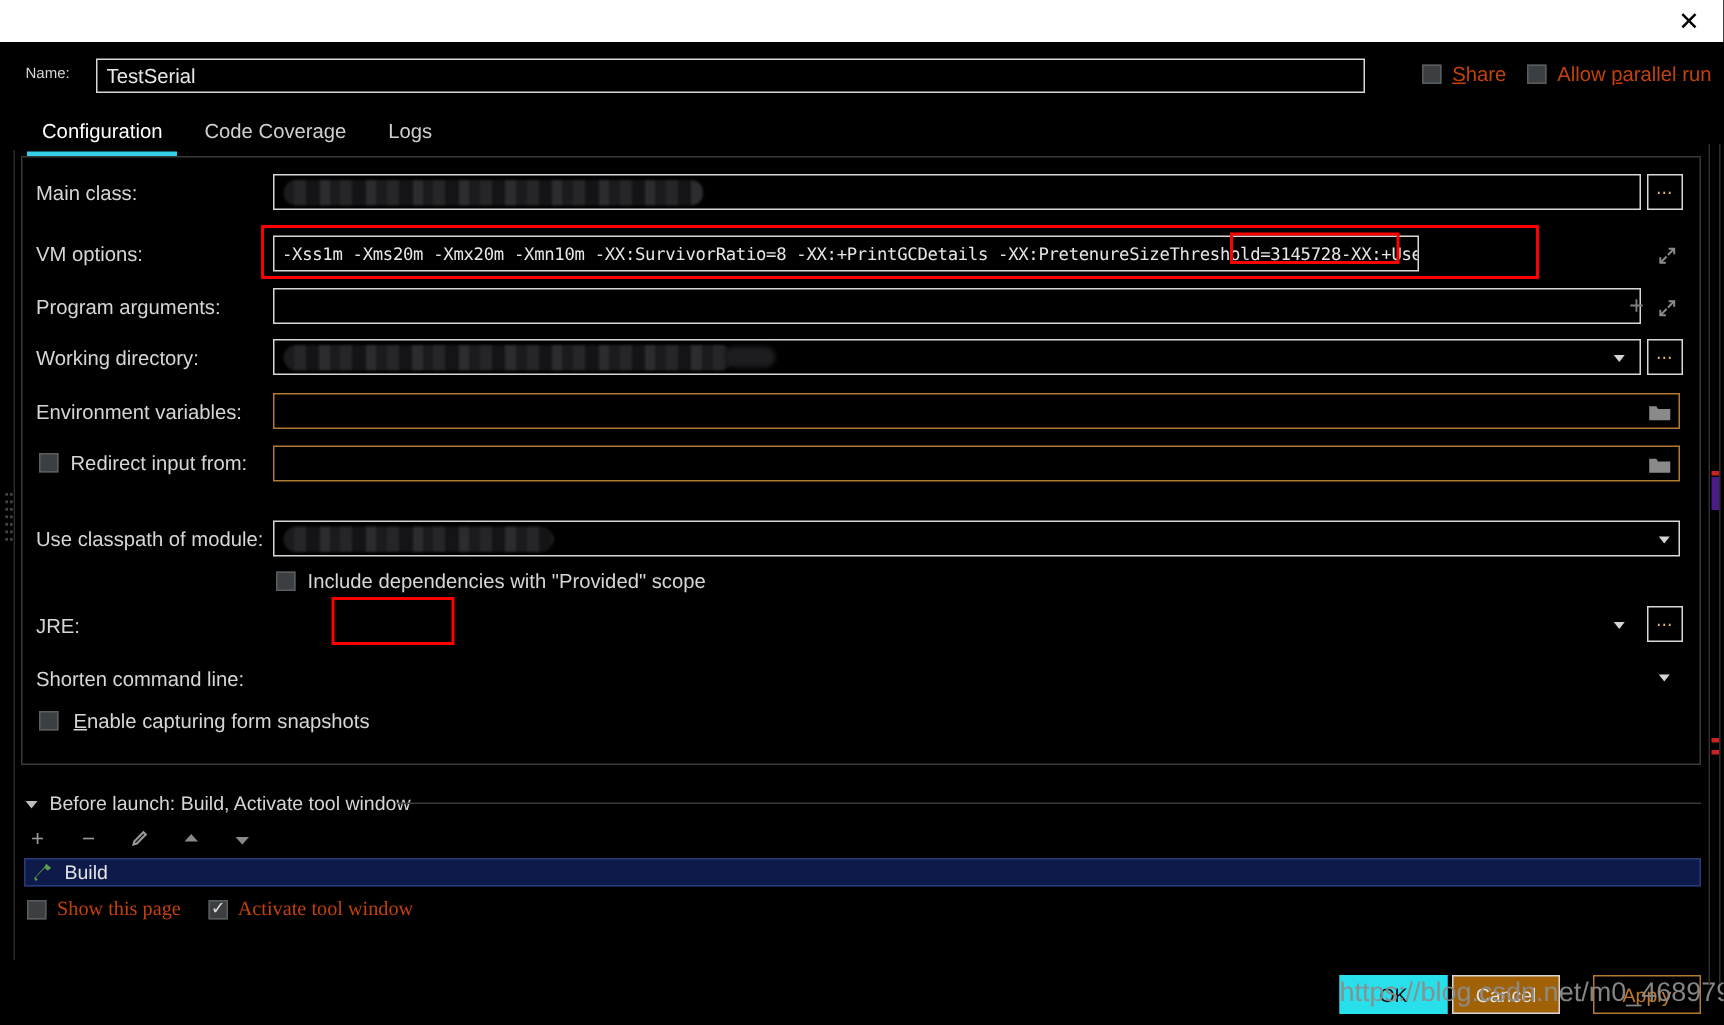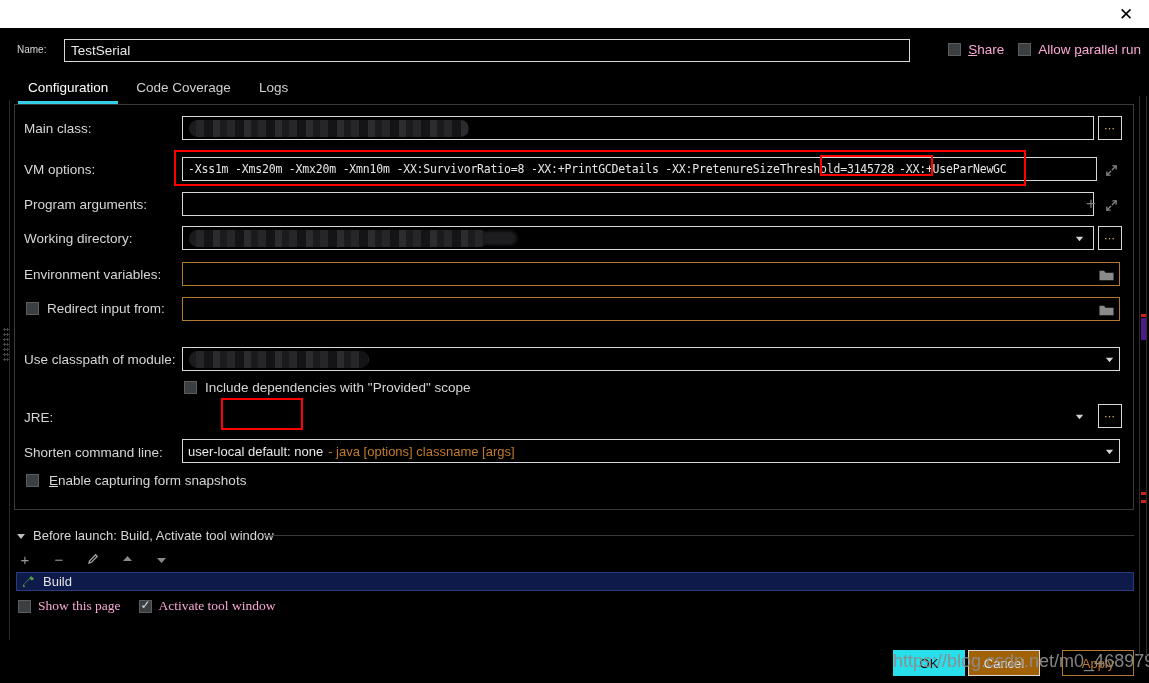--- a/index.html
+++ b/index.html
@@ -31,21 +31,21 @@
     position: absolute; left: 17px; top: 6px;
     color: #d6d6d6; font-size: 10px;
   }
   .name-input {
     position: absolute; left: 64px; top: 1px; width: 846px; height: 23px;
     background: #000; border: 1px solid #d8d8d8;
     color: #e8e8e8; font-size: 13.5px; padding: 1px 6px;
     font-family: "Liberation Sans", sans-serif;
   }
   .topchecks { position: absolute; right: 8px; top: 4px; display: flex; gap: 14px; align-items: center; }
-  .chk-wrap { display: flex; align-items: center; gap: 7px; color: #f9a8d4; font-size: 13.5px; cursor: pointer; }
+  .chk-wrap { display: flex; align-items: center; gap: 7px; color: #c2410c; font-size: 13.5px; cursor: pointer; }
   .chkbox {
     width: 13px; height: 13px; background: #3c3f41;
     border: 1px solid #5a5d5f; display: inline-block; position: relative; flex: none;
   }
   .chkbox.checked::after {
     content: "\2713"; position: absolute; left: 1px; top: -3px;
     font-size: 12px; color: #dcdcdc;
   }
   .u { text-decoration: underline; }
 
@@ -237,21 +237,21 @@
 
   <div class="flabel" style="left:24px; top:121px;text-align:center;">Main class:</div>
   <div class="field" style="left:182px; top:116px; width:912px;">
     <span class="redact" style="left:6px; top:3px; width:280px;"></span>
   </div>
   <div class="sqbtn" style="left:1098px; top:116px;">
     <span class="dots">⋯</span>
   </div>
 
   <div class="flabel" style="left:24px; top:162px;">VM options:</div>
-  <div class="field mono" style="left:182px; top:157px; width:915px;">
+  <div class="field mono" style="left:182px; top:157px; width:764px;">
     <span>-Xss1m -Xms20m -Xmx20m -Xmn10m -XX:SurvivorRatio=8 -XX:+PrintGCDetails -XX:PretenureSizeThreshold=3145728</span>
     <span style="width:5px; display:inline-block;"></span>
     <span>-XX:+UseParNewGC</span>
   </div>
   <div class="icon-inline" style="left:1104px; top:163px; width:14px; height:14px;">
     <svg class="expand-svg" viewBox="0 0 14 14" fill="none" stroke="#8a8a8a" stroke-width="1.4">
       <path d="M8 2 L12 2 L12 6"></path>
         <path d="M12 2 L7.5 6.5"></path>
       <path d="M6 12 L2 12 L2 8"></path>
         <path d="M2 12 L6.5 7.5"></path>
@@ -321,25 +321,20 @@
   <div class="dd-arrow" style="left:1068px; top:404px;">
     <svg class="caret-svg" viewBox="0 0 12 12">
         <path d="M2 4 L10 4 L6 9 Z" fill="#d4d4d4"></path>
       </svg>
   </div>
   <div class="sqbtn" style="left:1098px; top:404px;">
     <span class="dots">⋯</span>
   </div>
 
   <div class="flabel" style="left:24px; top:445px;">Shorten command line:</div>
-  <div class="field" style="left:182px; top:439px; width:938px; font-size:13px;">
-    <span class="txt-white">user-local default: none</span>
-    <span style="width:5px; display:inline-block;"></span>
-    <span class="txt-orange">- java [options] classname [args]</span>
-  </div>
   <div class="dd-arrow" style="left:1098px; top:439px;">
     <svg class="caret-svg" viewBox="0 0 12 12">
         <path d="M2 4 L10 4 L6 9 Z" fill="#d4d4d4"></path>
       </svg>
   </div>
 
   <label class="inline-chk" style="left:26px; top:473px;gap:10px;">
     <span class="chkbox"></span>
     <span><span class="u">E</span>nable capturing form snapshots</span>
   </label>

